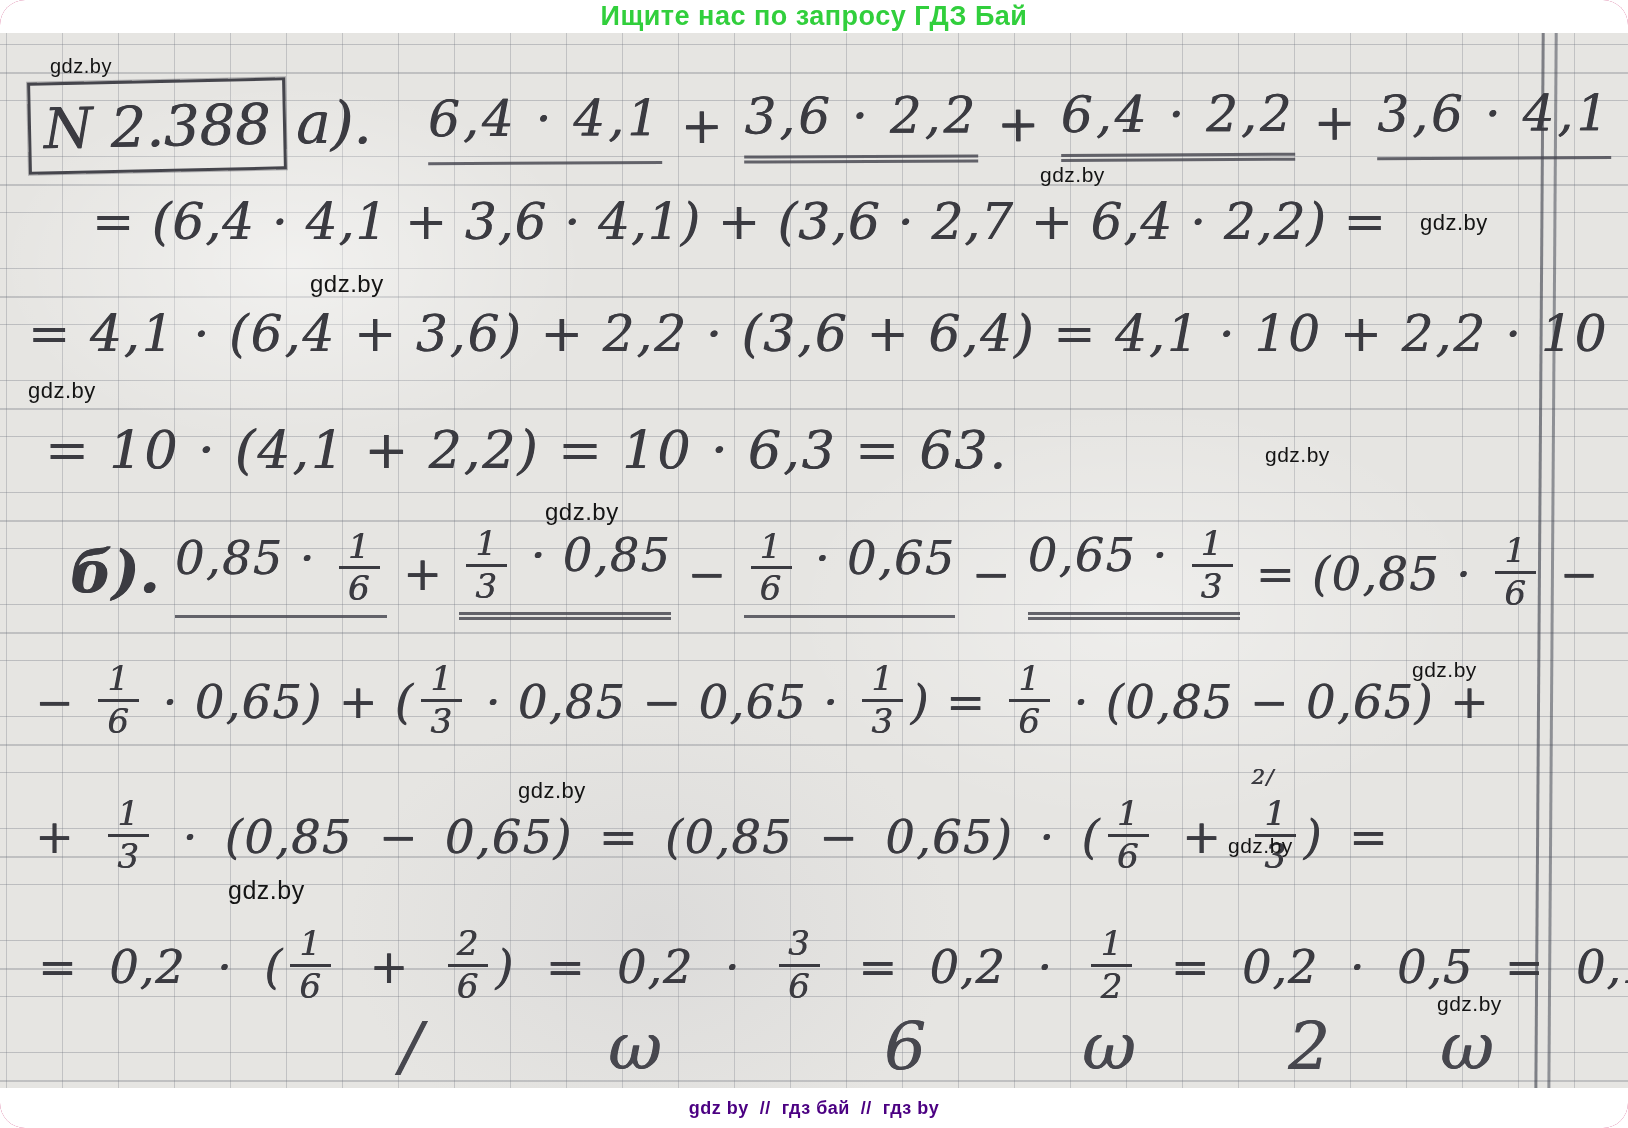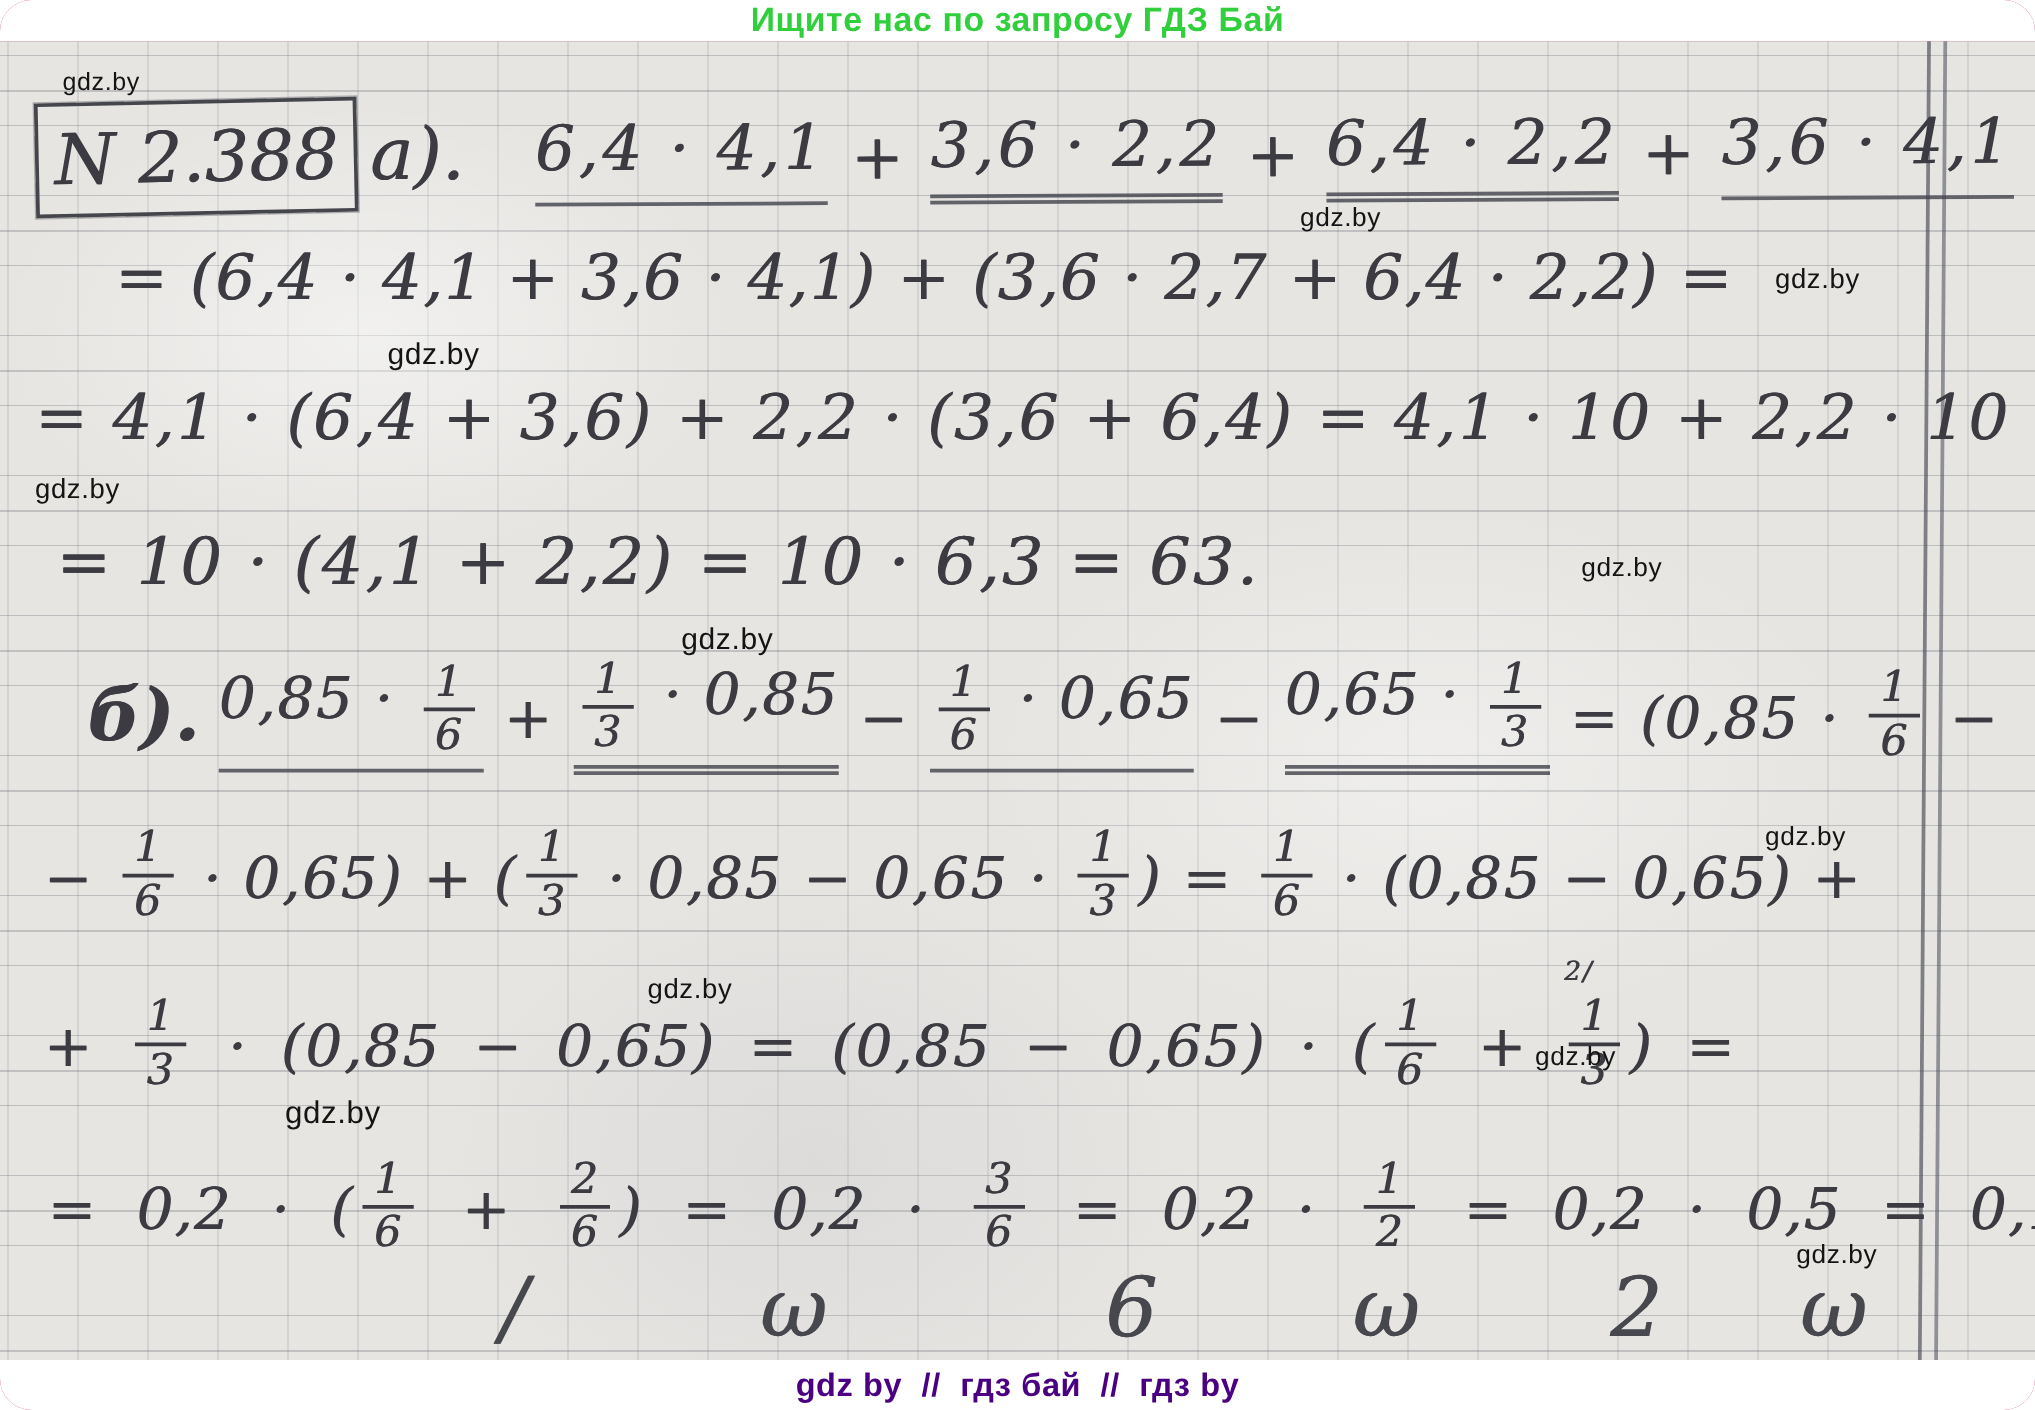--- a/index.html
+++ b/index.html
@@ -5,21 +5,21 @@
   html,body{margin:0;padding:0;background:#ffffff;}
   #page{position:relative;width:1628px;height:1128px;overflow:hidden;background:#be185d;
         font-family:"Liberation Sans",sans-serif;border-radius:25px;}
 
   
   .band{position:absolute;left:0;width:100%;background:#ffffff;display:flex;
         align-items:center;justify-content:center;}
   #band-top{top:0;height:33px;}
   #band-bottom{top:1088px;height:40px;}
   #header-text{font-size:27px;font-weight:700;letter-spacing:.5px;}
-  #footer-text{font-size:26px;font-weight:700;white-space:pre;letter-spacing:.5px;}
+  #footer-text{font-size:18px;font-weight:700;white-space:pre;letter-spacing:.5px;}
 
   
   #paper{position:absolute;left:0;top:33px;width:1628px;height:1055px;overflow:hidden;
     background-color:#e6e5e2;
     background-image:
       radial-gradient(ellipse 420px 260px at 18% 22%, rgba(255,255,255,.45), transparent 70%),
       radial-gradient(ellipse 500px 300px at 70% 55%, rgba(255,255,255,.35), transparent 70%),
       radial-gradient(ellipse 420px 320px at 40% 85%, rgba(190,190,195,.25), transparent 72%),
       linear-gradient(rgba(108,113,124,.34) 1px, transparent 1px),
       linear-gradient(90deg, rgba(108,113,124,.30) 1px, transparent 1px),

